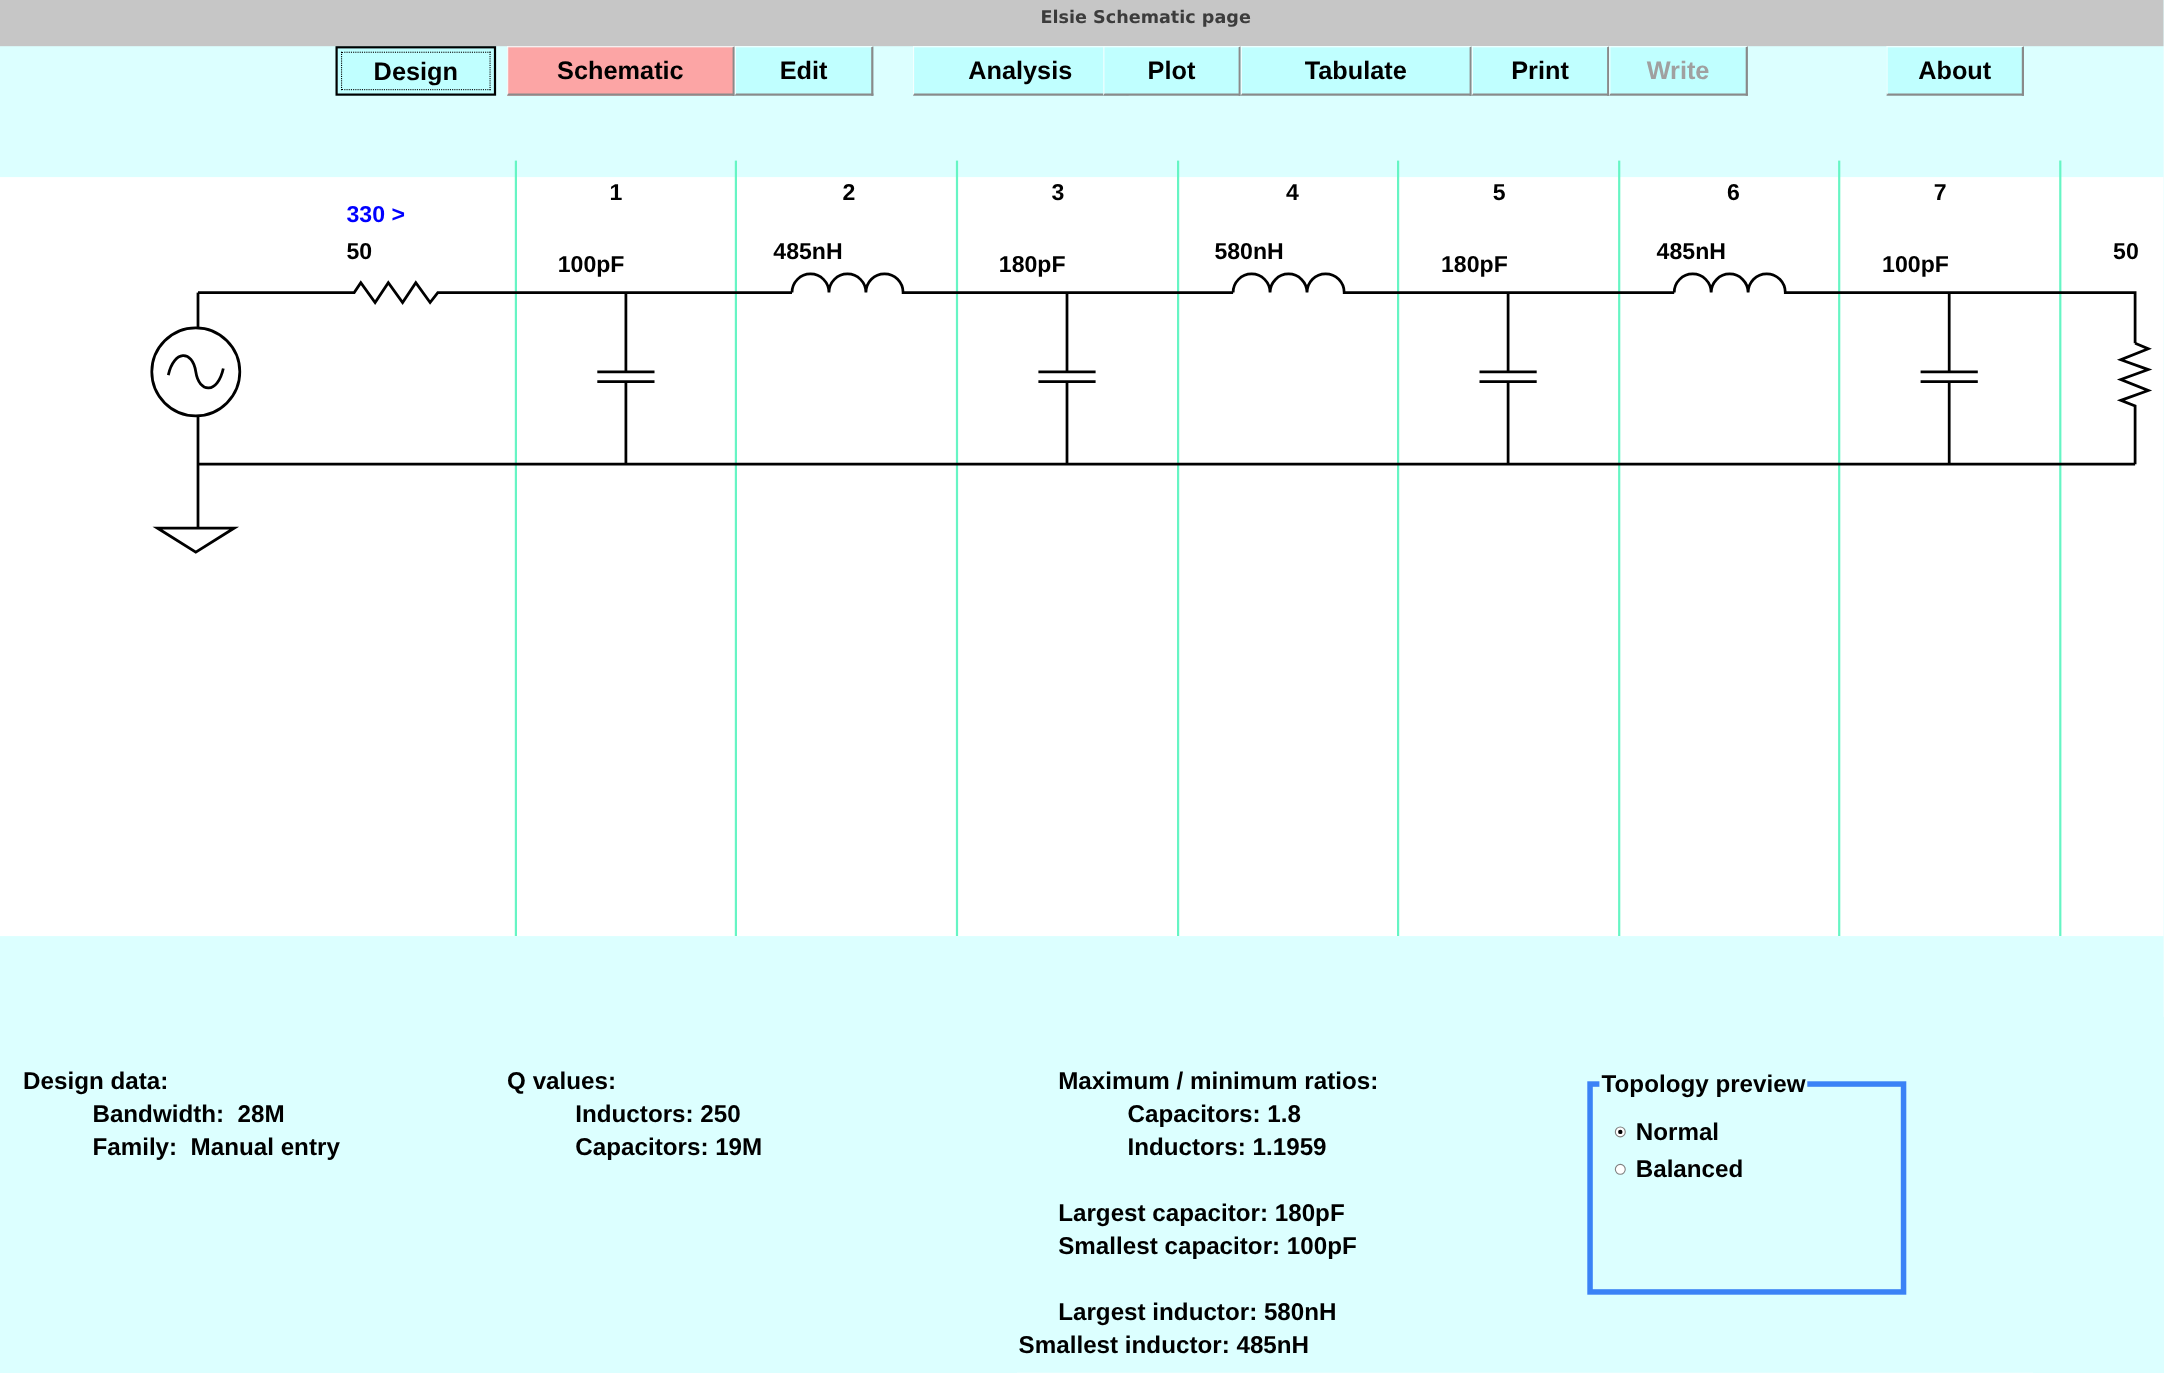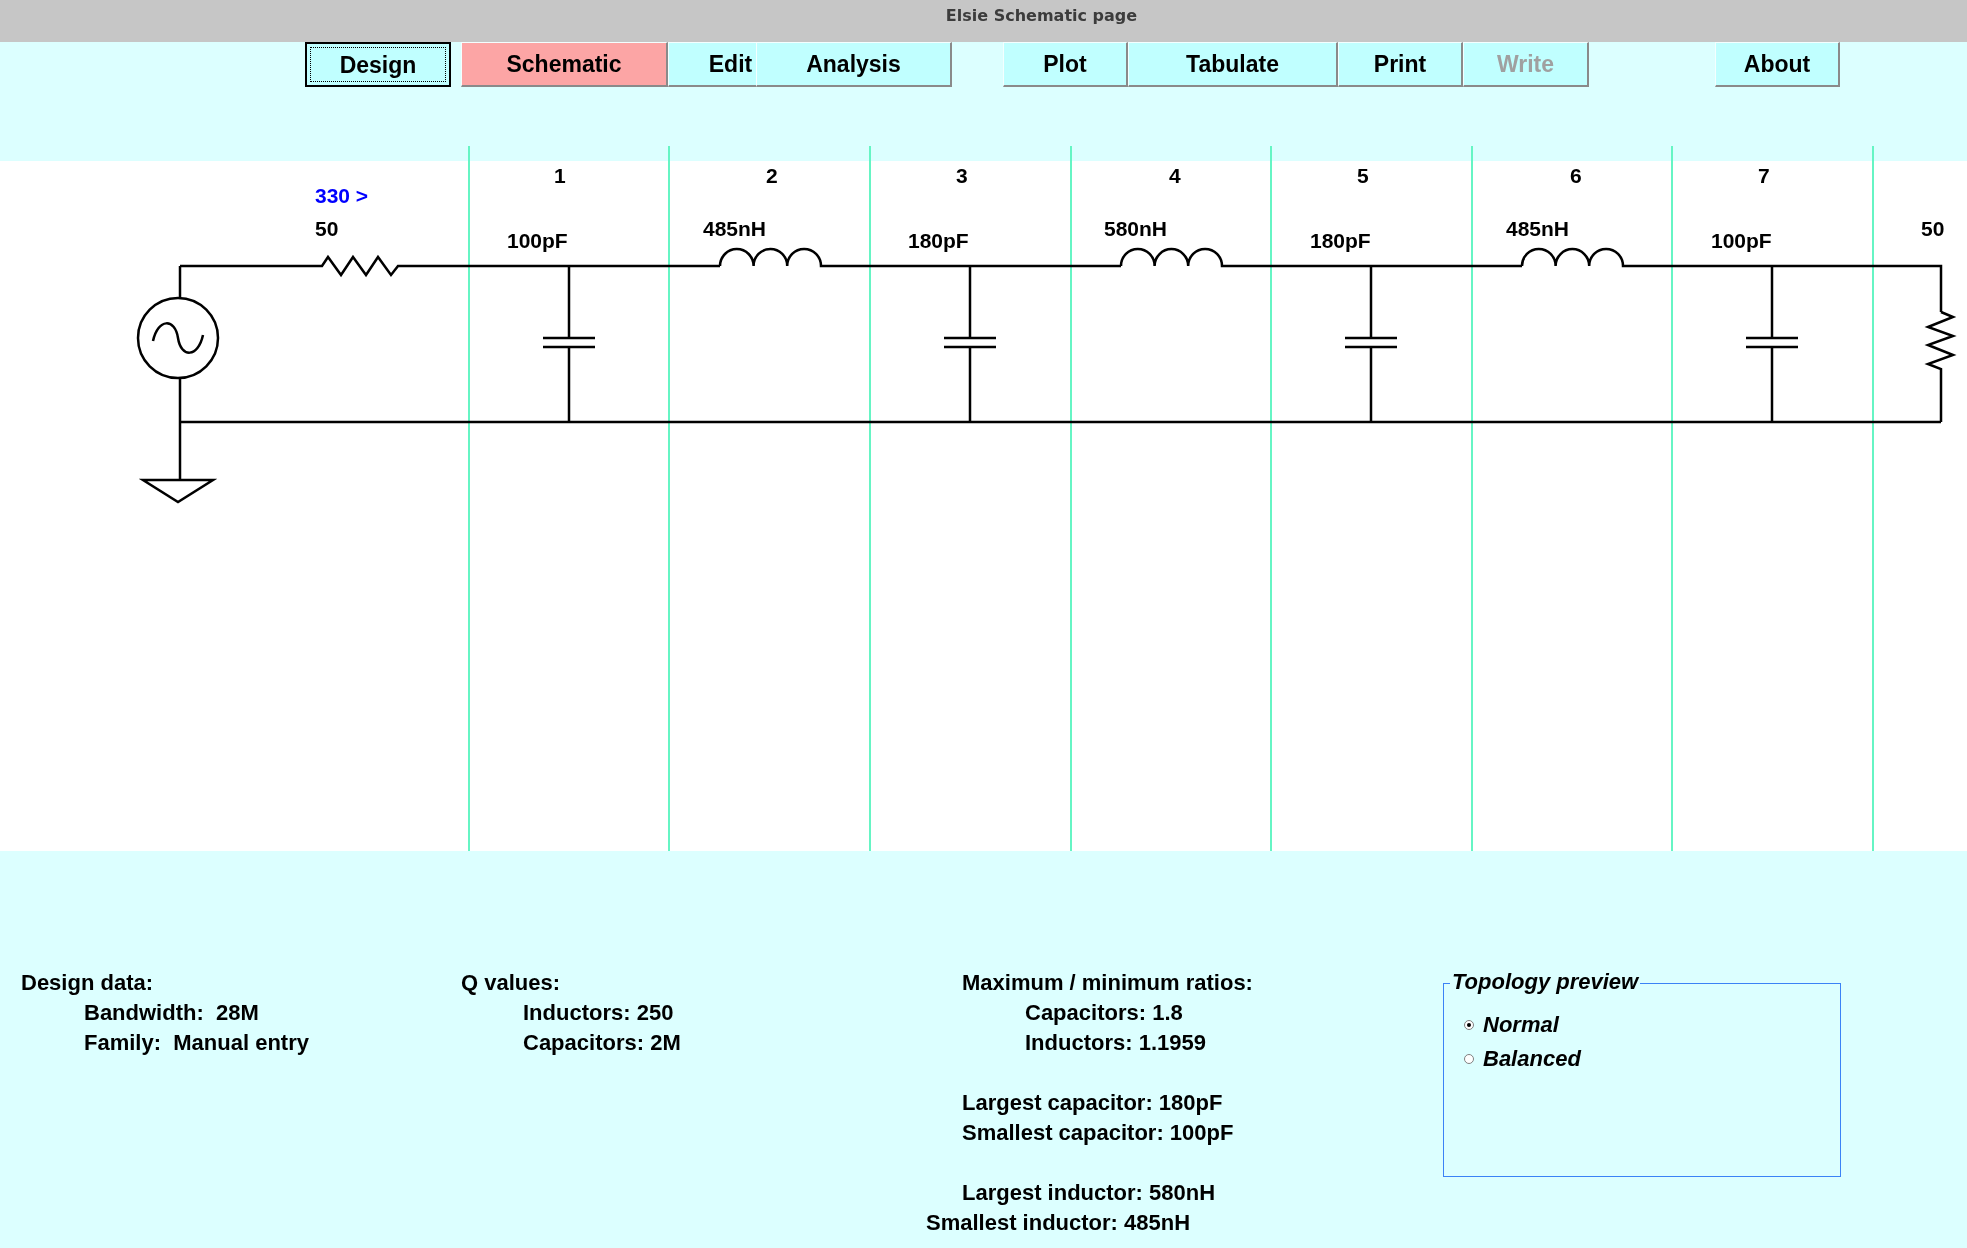--- a/index.html
+++ b/index.html
@@ -15,41 +15,41 @@
          font-weight:bold; font-size:23px; color:#000; text-align:center; line-height:42px; cursor:pointer; }
   .btn.active { background:#fca5a5; }
   .btn.focused { border:2px solid #000; }
   .btn.focused::after { content:""; position:absolute; left:3px; top:3px; right:3px; bottom:3px; border:1px dotted #000; }
   .btn.disabled { color:#a0a0a0; }
   .canvas { position:absolute; left:0; top:161px; width:1967px; height:690px; background:#ffffff; }
   svg.schem { position:absolute; left:0; top:0; }
   .lbl { position:absolute; font-weight:bold; font-size:21px; color:#000; white-space:nowrap; }
   .lbl.blue { color:#0000ff; }
   .info { position:absolute; font-weight:bold; font-size:22px; color:#000; white-space:pre; line-height:30px; }
-  .groupbox { position:absolute; left:1443px; top:983px; width:398px; height:194px; box-sizing:border-box;
-         border:1px solid #3b82f6;font-style:italic; }
+  .groupbox { position:absolute; left:1443px; top:983px; width:290px; height:194px; box-sizing:border-box;
+         border:5px solid #3b82f6; }
   .groupbox .legend { position:absolute; left:6px; top:-14px; background:#dcffff; padding:0 2px;
          font-weight:bold; font-size:22px; line-height:24px; }
   .radio-row { position:absolute; left:20px; height:26px; display:flex; align-items:center; cursor:pointer; }
   .radio { width:10px; height:10px; border-radius:50%; border:1px solid #808080; background:#fff;
          box-sizing:border-box; position:relative; margin-right:9px; }
   .radio.checked::after { content:""; position:absolute; left:2px; top:2px; width:4px; height:4px; border-radius:50%; background:#000; }
   .radio-label { font-weight:bold; font-size:22px; }
 </style>
 </head>
 <body>
 
 <div class="titlebar">
   <div class="title">Elsie Schematic page</div>
 </div>
 
 <div class="btn focused" style="left:305px;width:146px;">Design</div>
 <div class="btn active" style="left:461px;width:207px;">Schematic</div>
 <div class="btn" style="left:668px;width:126px;">Edit</div>
-<div class="btn" style="left:756px;width:196px;">Analysis</div>
+<div class="btn" style="left:830px;width:196px;">Analysis</div>
 <div class="btn" style="left:1003px;width:125px;">Plot</div>
 <div class="btn" style="left:1128px;width:210px;">Tabulate</div>
 <div class="btn" style="left:1338px;width:125px;">Print</div>
 <div class="btn disabled" style="left:1463px;width:126px;">Write</div>
 <div class="btn" style="left:1715px;width:125px;">About</div>
 
 <svg class="schem" width="1967" height="851" style="position:absolute;left:0;top:0;">
   <g stroke="#66f5c4" stroke-width="2">
     <line x1="469" y1="146" x2="469" y2="161"></line>
       <line x1="669" y1="146" x2="669" y2="161"></line>
@@ -146,21 +146,21 @@
 
   <div class="lbl" style="left:1921px;top:56px;">50</div>
 </div>
 
 <div class="info" style="left:21px;top:968px;">Design data:</div>
 <div class="info" style="left:84px;top:998px;">Bandwidth:  28M</div>
 <div class="info" style="left:84px;top:1028px;">Family:  Manual entry</div>
 
 <div class="info" style="left:461px;top:968px;">Q values:</div>
 <div class="info" style="left:523px;top:998px;">Inductors: 250</div>
-<div class="info" style="left:523px;top:1028px;">Capacitors: 2M</div>
+<div class="info" style="left:523px;top:1028px;">Capacitors: 19M</div>
 
 <div class="info" style="left:962px;top:968px;">Maximum / minimum ratios:</div>
 <div class="info" style="left:1025px;top:998px;">Capacitors: 1.8</div>
 <div class="info" style="left:1025px;top:1028px;">Inductors: 1.1959</div>
 <div class="info" style="left:962px;top:1088px;">Largest capacitor: 180pF</div>
 <div class="info" style="left:962px;top:1118px;">Smallest capacitor: 100pF</div>
 <div class="info" style="left:962px;top:1178px;">Largest inductor: 580nH</div>
 <div class="info" style="left:926px;top:1208px;">Smallest inductor: 485nH</div>
 
 <div class="groupbox">

